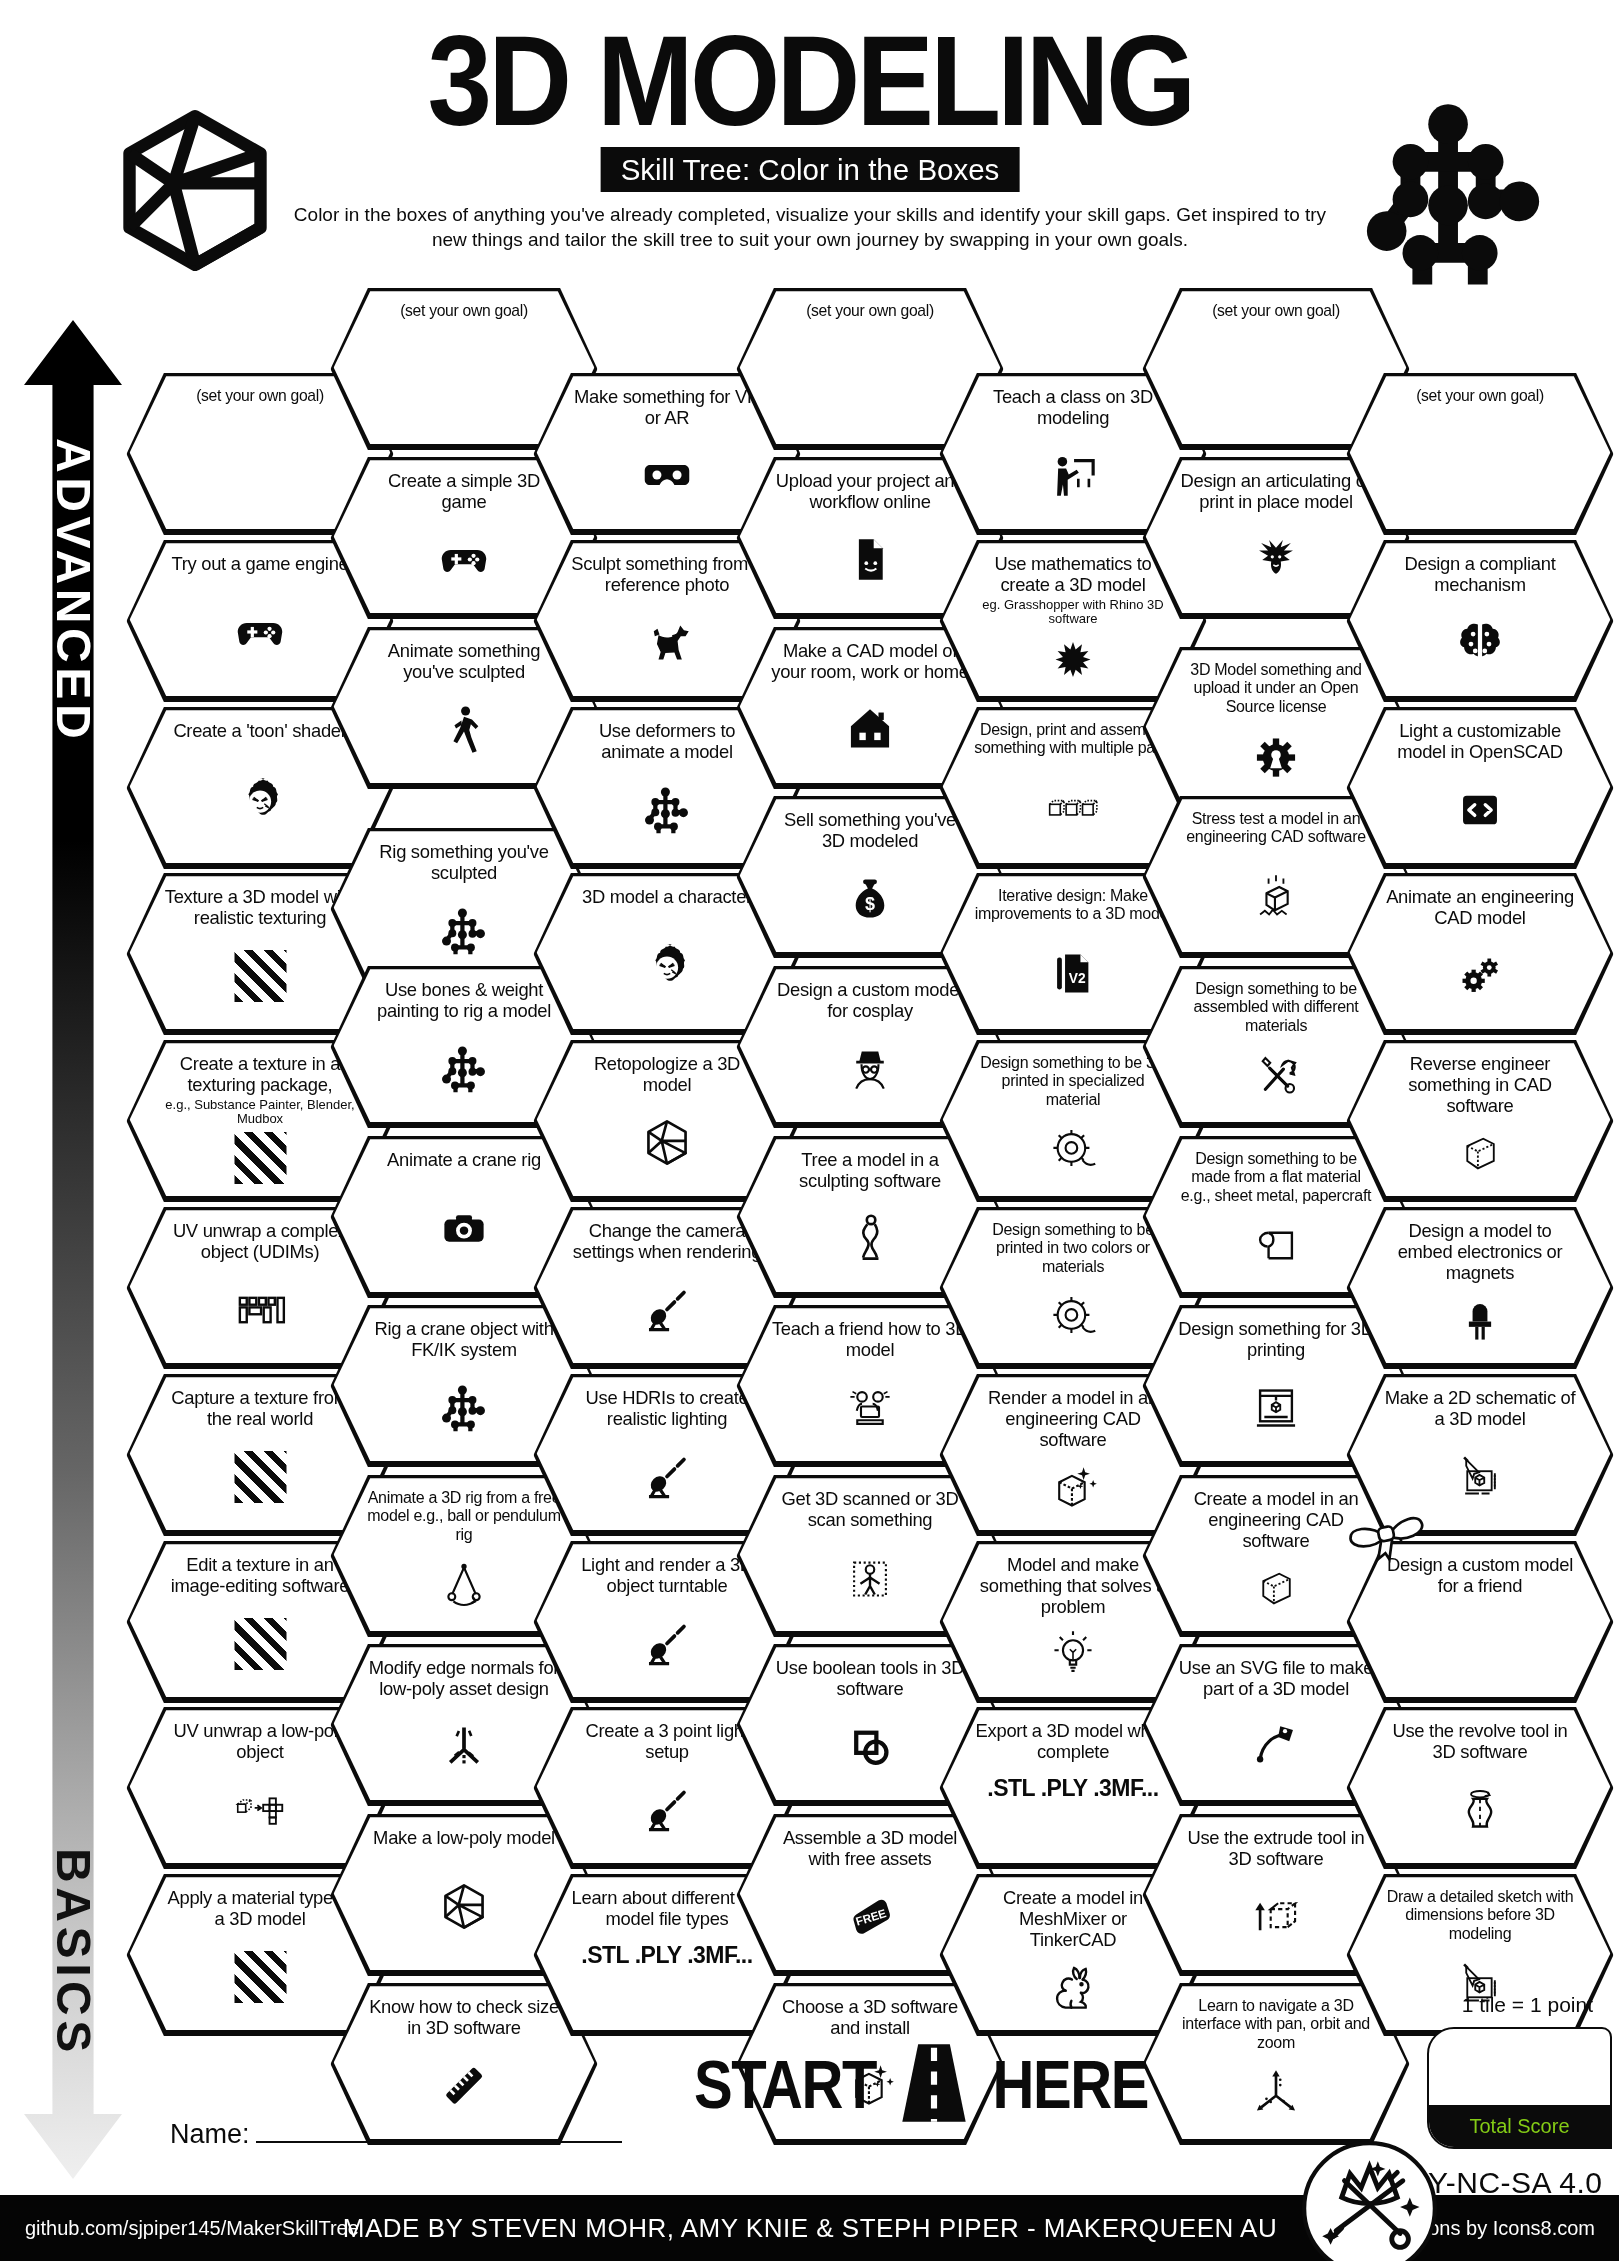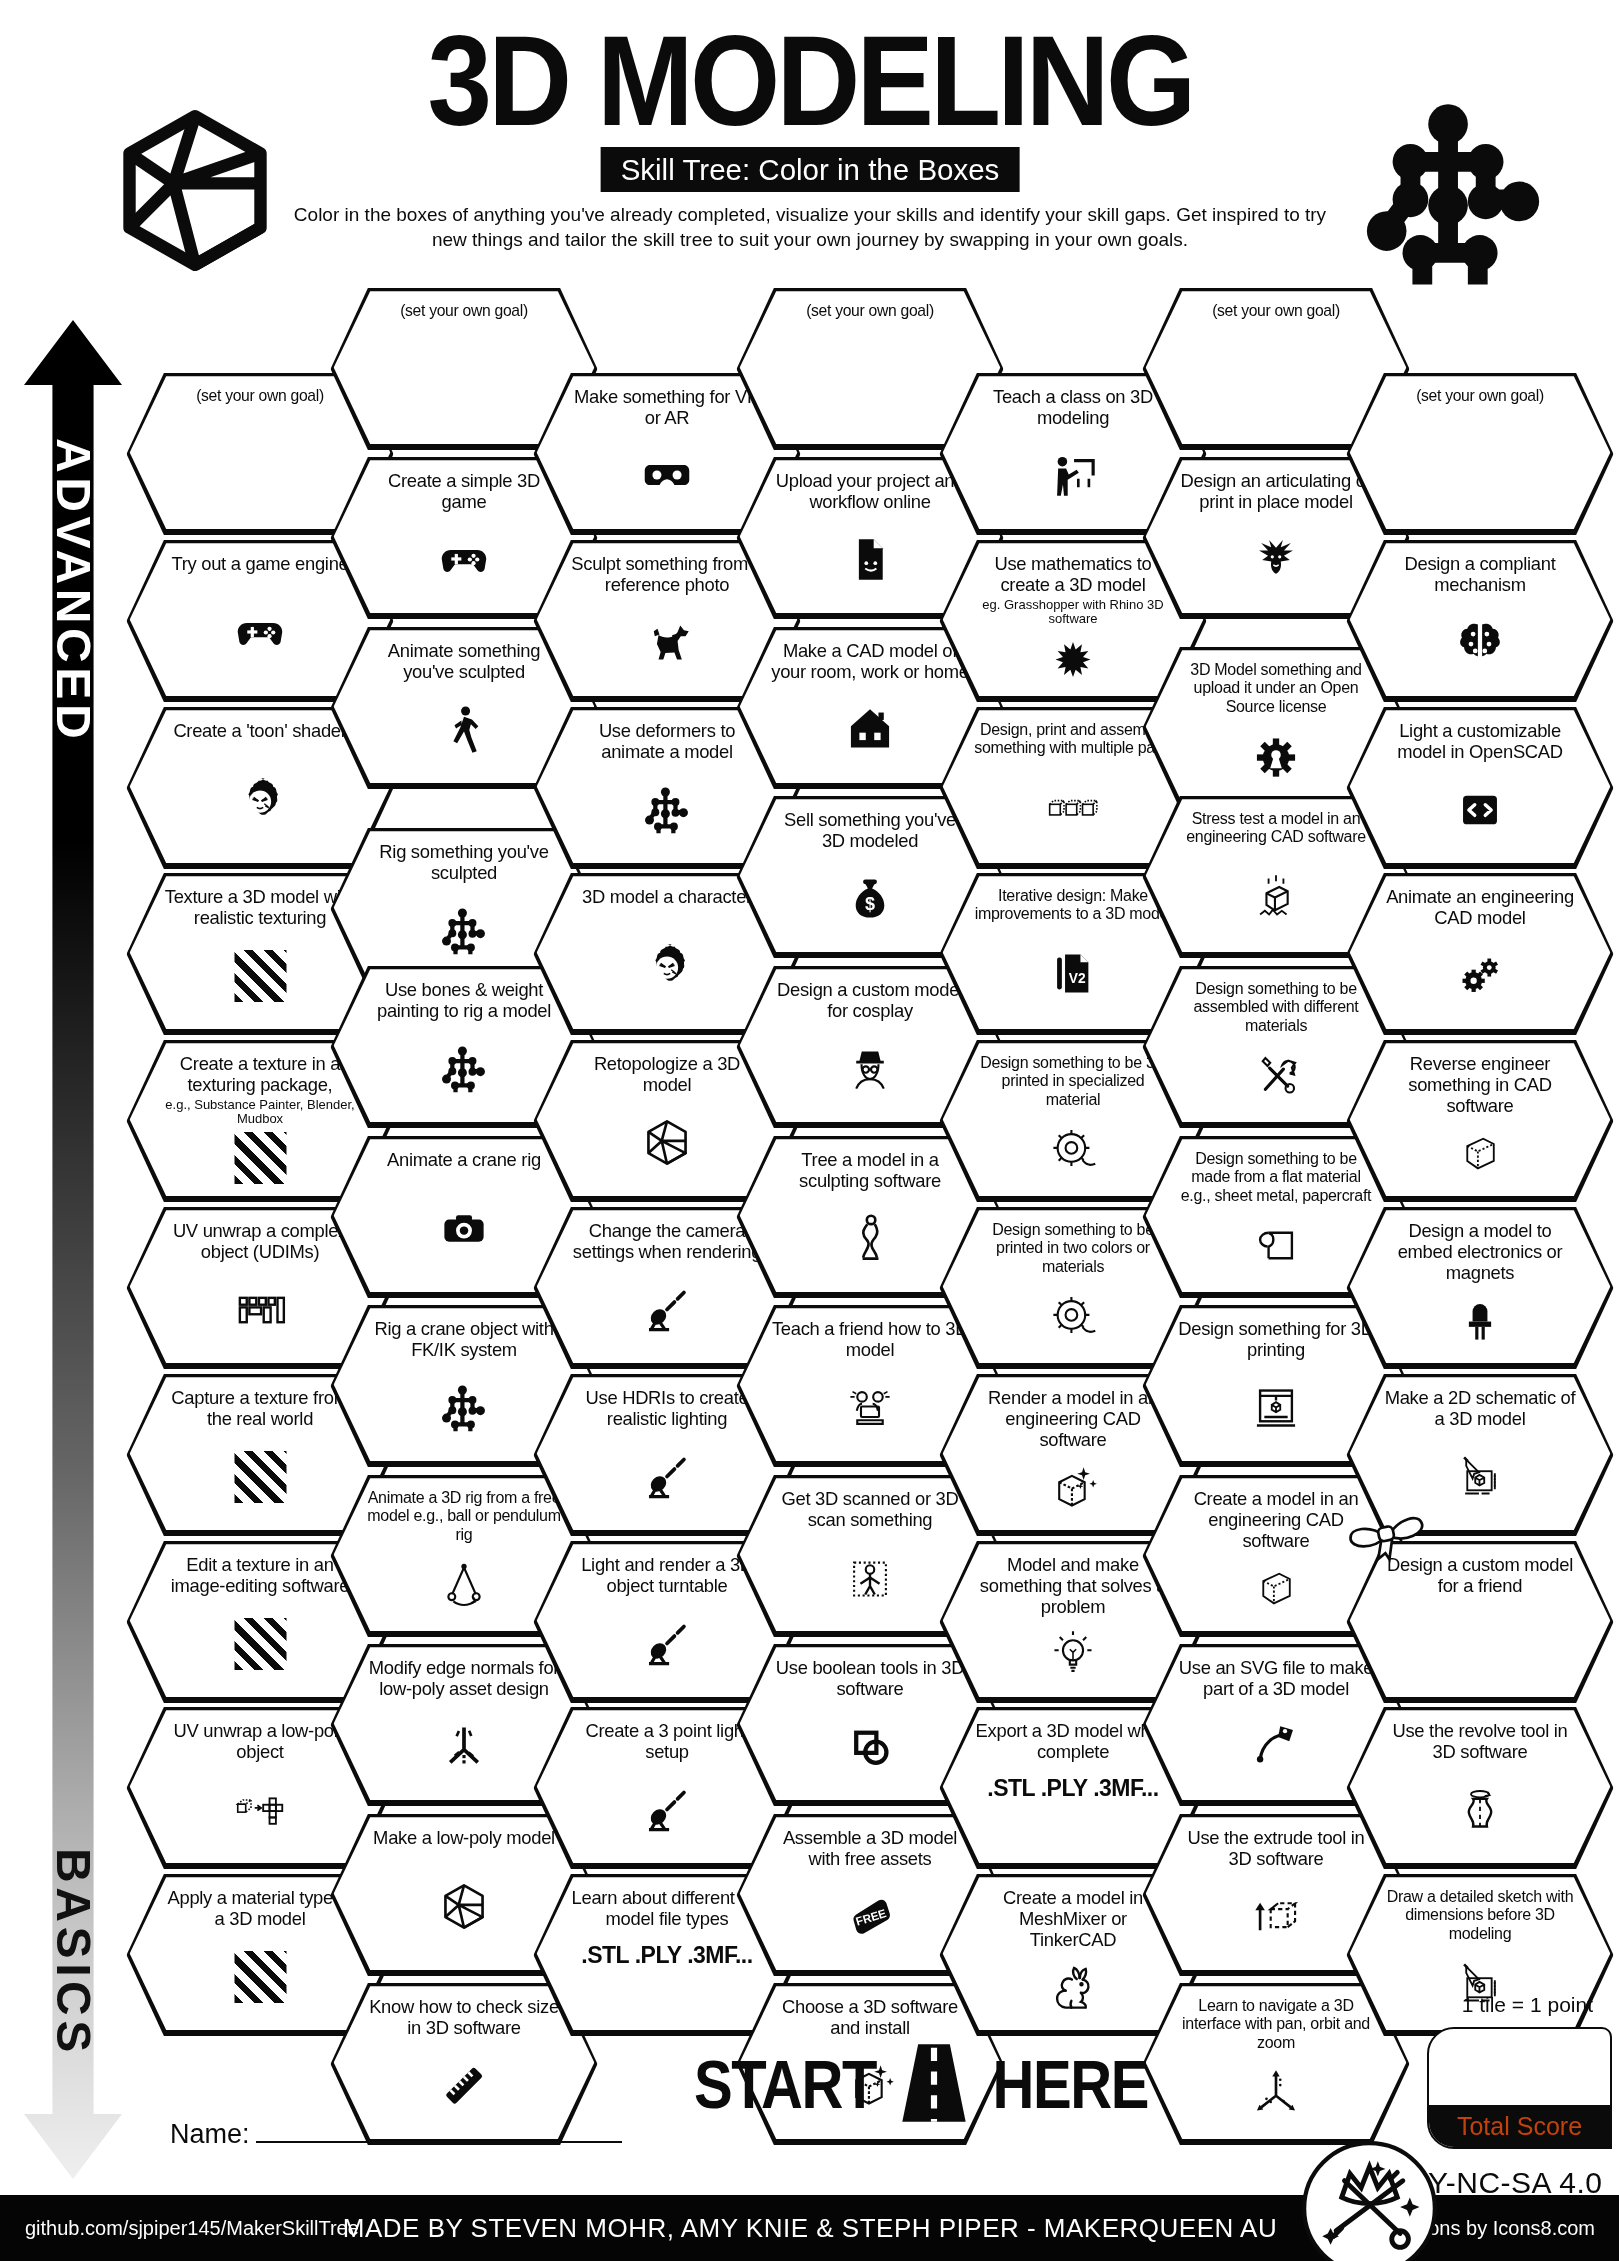--- a/index.html
+++ b/index.html
@@ -46,22 +46,22 @@
     transform:translate(-50%,-50%) rotate(-12deg);z-index:6;}
   
   .start{position:absolute;left:694px;top:2039px;display:flex;align-items:center;gap:9.2px;z-index:2;}
   .start-word{font-size:58px;font-weight:900;letter-spacing:-1.4px;transform:scaleY(1.18);}
   .road{width:98px;height:88px;}
   .name-row{position:absolute;left:170px;top:2119px;font-size:27px;}
   .name-line{display:inline-block;width:366px;border-bottom:2.8px solid #0b0b0b;height:21px;margin-left:6.5px;vertical-align:baseline;}
   .tile-note{position:absolute;right:27px;top:1993px;font-size:21px;}
   .score-box{position:absolute;left:1427px;top:2027px;width:185px;height:122px;box-sizing:border-box;
     border:2.8px solid #0b0b0b;border-radius:27px 10px 0 27px;overflow:hidden;background:#fff;}
-  .score-bar{position:absolute;left:0;right:0;bottom:0;height:42px;background:#0b0b0b;color:#c2410c;
-    font-size:25px;display:flex;align-items:center;justify-content:center;}
+  .score-bar{position:absolute;left:0;right:0;bottom:0;height:42px;background:#0b0b0b;color:#84cc16;
+    font-size:20px;display:flex;align-items:center;justify-content:center;}
   .license{position:absolute;right:17.5px;top:2166px;font-size:30px;letter-spacing:0.5px;}
   .crown-logo{position:absolute;left:1300px;top:2139px;width:139px;height:139px;z-index:5;}
   .footer{position:absolute;left:0;bottom:0;width:100%;height:66px;background:#050505;color:#fff;z-index:4;}
   .footer span{position:absolute;top:50%;transform:translateY(-50%);white-space:nowrap;}
   .footer-left{left:25px;font-size:20px;}
   .footer-center{left:50%;transform:translate(-50%,-50%) !important;font-size:26px;letter-spacing:0.5px;}
   .footer-right{right:25px;font-size:20px;}
 </style>
 </head>
 <body>

